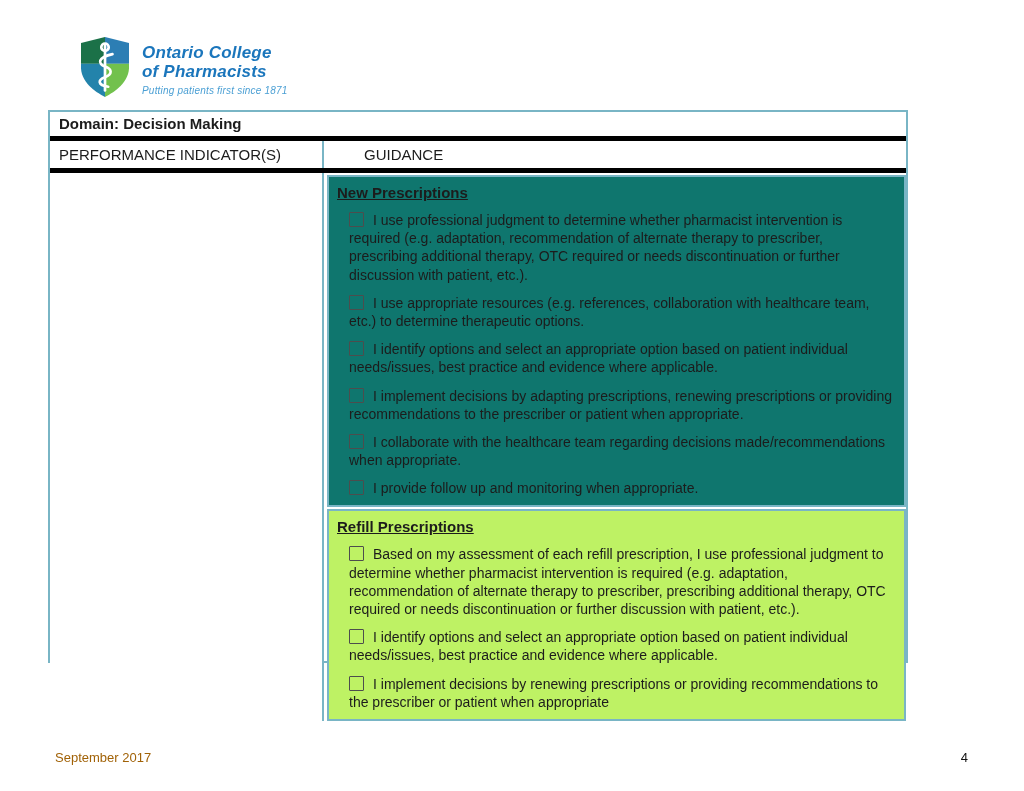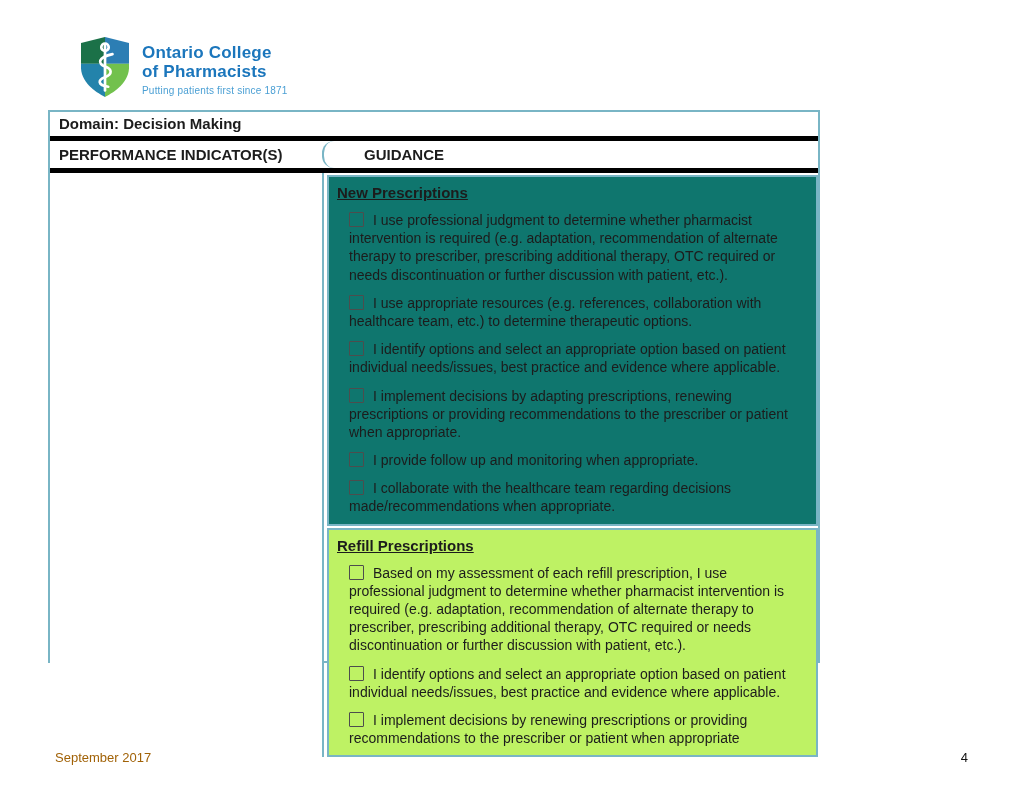--- a/index.html
+++ b/index.html
@@ -3,37 +3,37 @@
 <meta charset="utf-8">
 <style>
   html,body{margin:0;padding:0;}
   body{
     width:1024px;height:791px;position:relative;background:#ffffff;
     font-family:"Liberation Sans",sans-serif;color:#1c1c1c;overflow:hidden;
   }
   
   .logo{position:absolute;left:78px;top:36px;display:flex;align-items:flex-start;}
   .logo svg{display:block;}
-  .logo-text{margin-left:10px;margin-top:7px;}
+  .logo-text{margin-left:10px;margin-top:7px;font-style:italic;}
   .logo-name{font-size:17px;font-weight:700;color:#1b76bc;line-height:1.12;letter-spacing:.2px;}
   .logo-tagline{font-size:10px;color:#4a9fd4;margin-top:4px;letter-spacing:.2px;}
   
   .doc-table{
-    position:absolute;left:48px;top:110px;width:772px;
+    position:absolute;left:48px;top:110px;width:860px;
     border:2px solid #79b5c5;background:#fff;box-sizing:border-box;
   }
   .row-domain{
     padding:3px 9px 4px 9px;font-size:15px;font-weight:700;
     border-bottom:5px solid #000;
   }
   .row-headers{
     display:grid;grid-template-columns:272px 1fr;
     border-bottom:5px solid #000;
   }
-  .cell-h{padding:5px 9px;font-size:15px;font-weight:700;border-radius:12px;}
+  .cell-h{padding:5px 9px;font-size:15px;font-weight:400;}
   .cell-h.guid{border-left:2px solid #79b5c5;padding-left:40px;}
   .row-body{display:grid;grid-template-columns:272px 1fr;height:488px;}
   .cell-left{background:#fff;}
   .cell-right{
     border-left:2px solid #79b5c5;
     padding:2px 0 0 3px;
     display:flex;flex-direction:column;box-sizing:border-box;
   }
   .gbox{
     border:2px solid #79b5c5;box-sizing:border-box;
@@ -102,22 +102,22 @@
 
     <div class="cell-right">
 
       <div class="gbox new">
         <div class="sec-heading">New Prescriptions</div>
 
         <p class="check-item"><span class="checkbox"></span><span>I use professional judgment to determine whether pharmacist intervention is required (e.g. adaptation, recommendation of alternate therapy to prescriber, prescribing additional therapy, OTC required or needs discontinuation or further discussion with patient, etc.).</span></p>
         <p class="check-item"><span class="checkbox"></span><span>I use appropriate resources (e.g. references, collaboration with healthcare team, etc.) to determine therapeutic options.</span></p>
         <p class="check-item"><span class="checkbox"></span><span>I identify options and select an appropriate option based on patient individual needs/issues, best practice and evidence where applicable.</span></p>
         <p class="check-item"><span class="checkbox"></span><span>I implement decisions by adapting prescriptions, renewing prescriptions or providing recommendations to the prescriber or patient when appropriate.</span></p>
+        <p class="check-item"><span class="checkbox"></span><span>I collaborate with the healthcare team regarding decisions made/recommendations when appropriate.</span></p>
         <p class="check-item"><span class="checkbox"></span><span>I provide follow up and monitoring when appropriate.</span></p>
-        <p class="check-item"><span class="checkbox"></span><span>I collaborate with the healthcare team regarding decisions made/recommendations when appropriate.</span></p>
       </div>
 
       <div class="gbox refill">
         <div class="sec-heading">Refill Prescriptions</div>
 
         <p class="check-item"><span class="checkbox"></span><span>Based on my assessment of each refill prescription, I use professional judgment to determine whether pharmacist intervention is required (e.g. adaptation, recommendation of alternate therapy to prescriber, prescribing additional therapy, OTC required or needs discontinuation or further discussion with patient, etc.).</span></p>
         <p class="check-item"><span class="checkbox"></span><span>I identify options and select an appropriate option based on patient individual needs/issues, best practice and evidence where applicable.</span></p>
         <p class="check-item"><span class="checkbox"></span><span>I implement decisions by renewing prescriptions or providing recommendations to the prescriber or patient when appropriate</span></p>
       </div>
 

